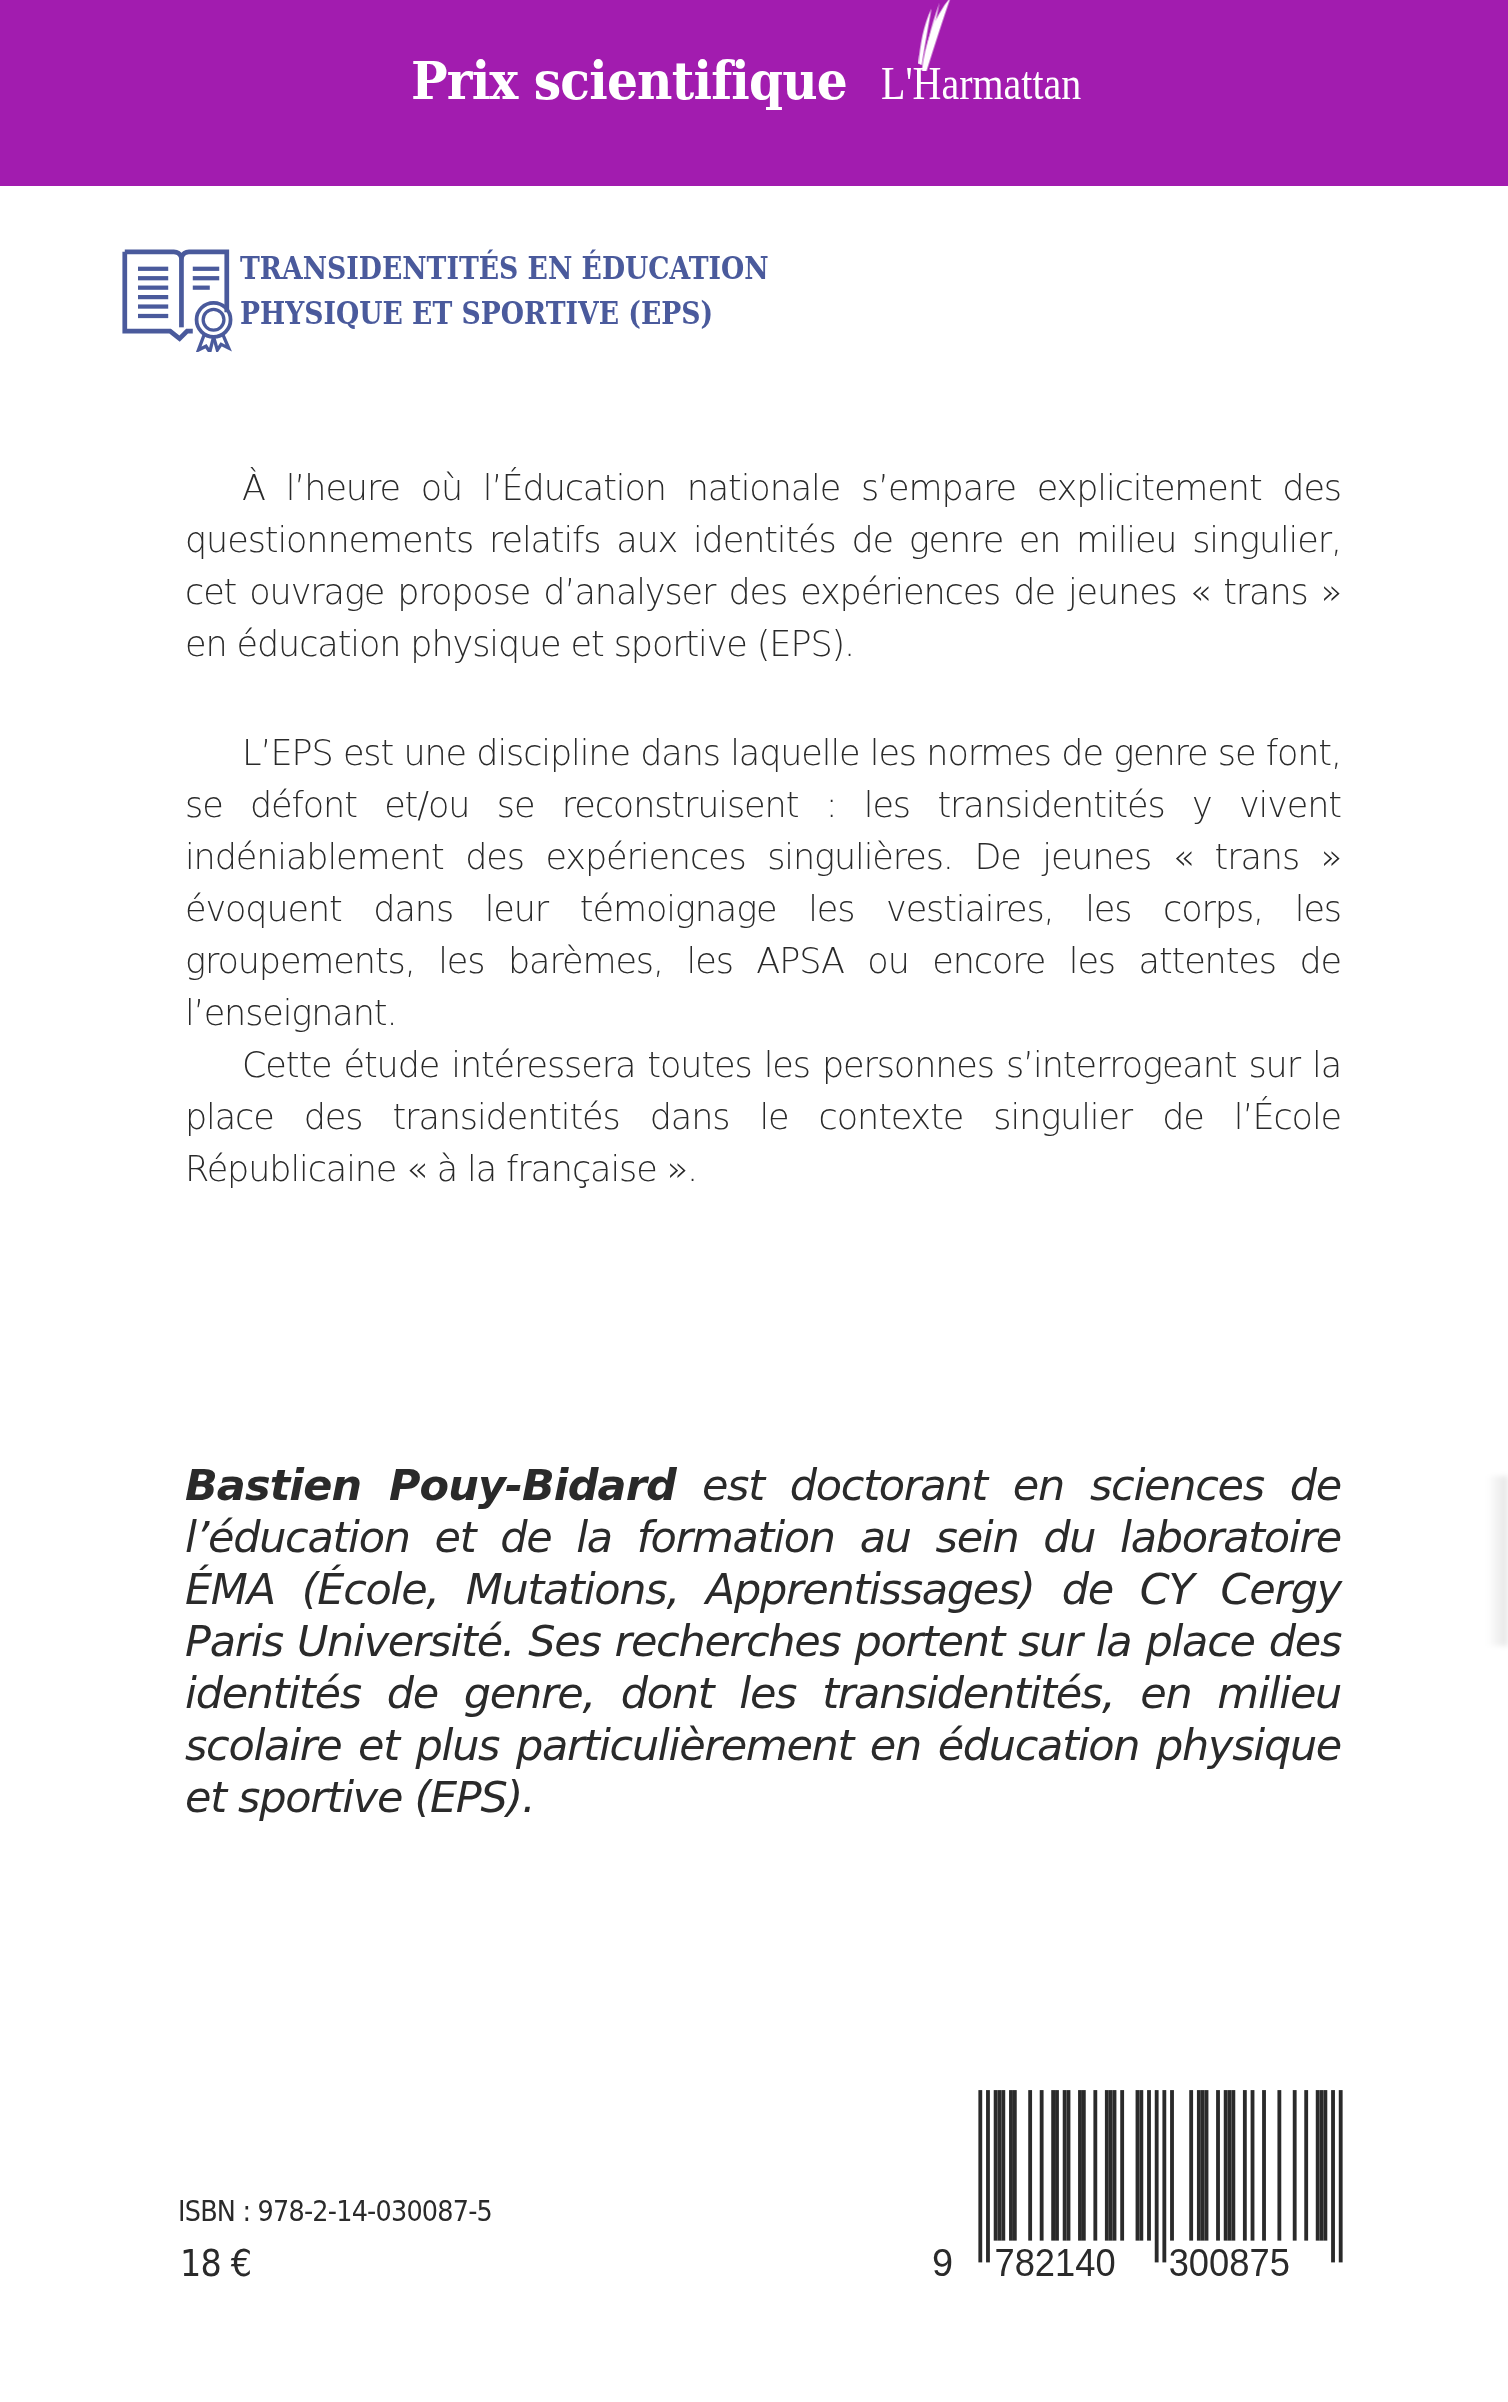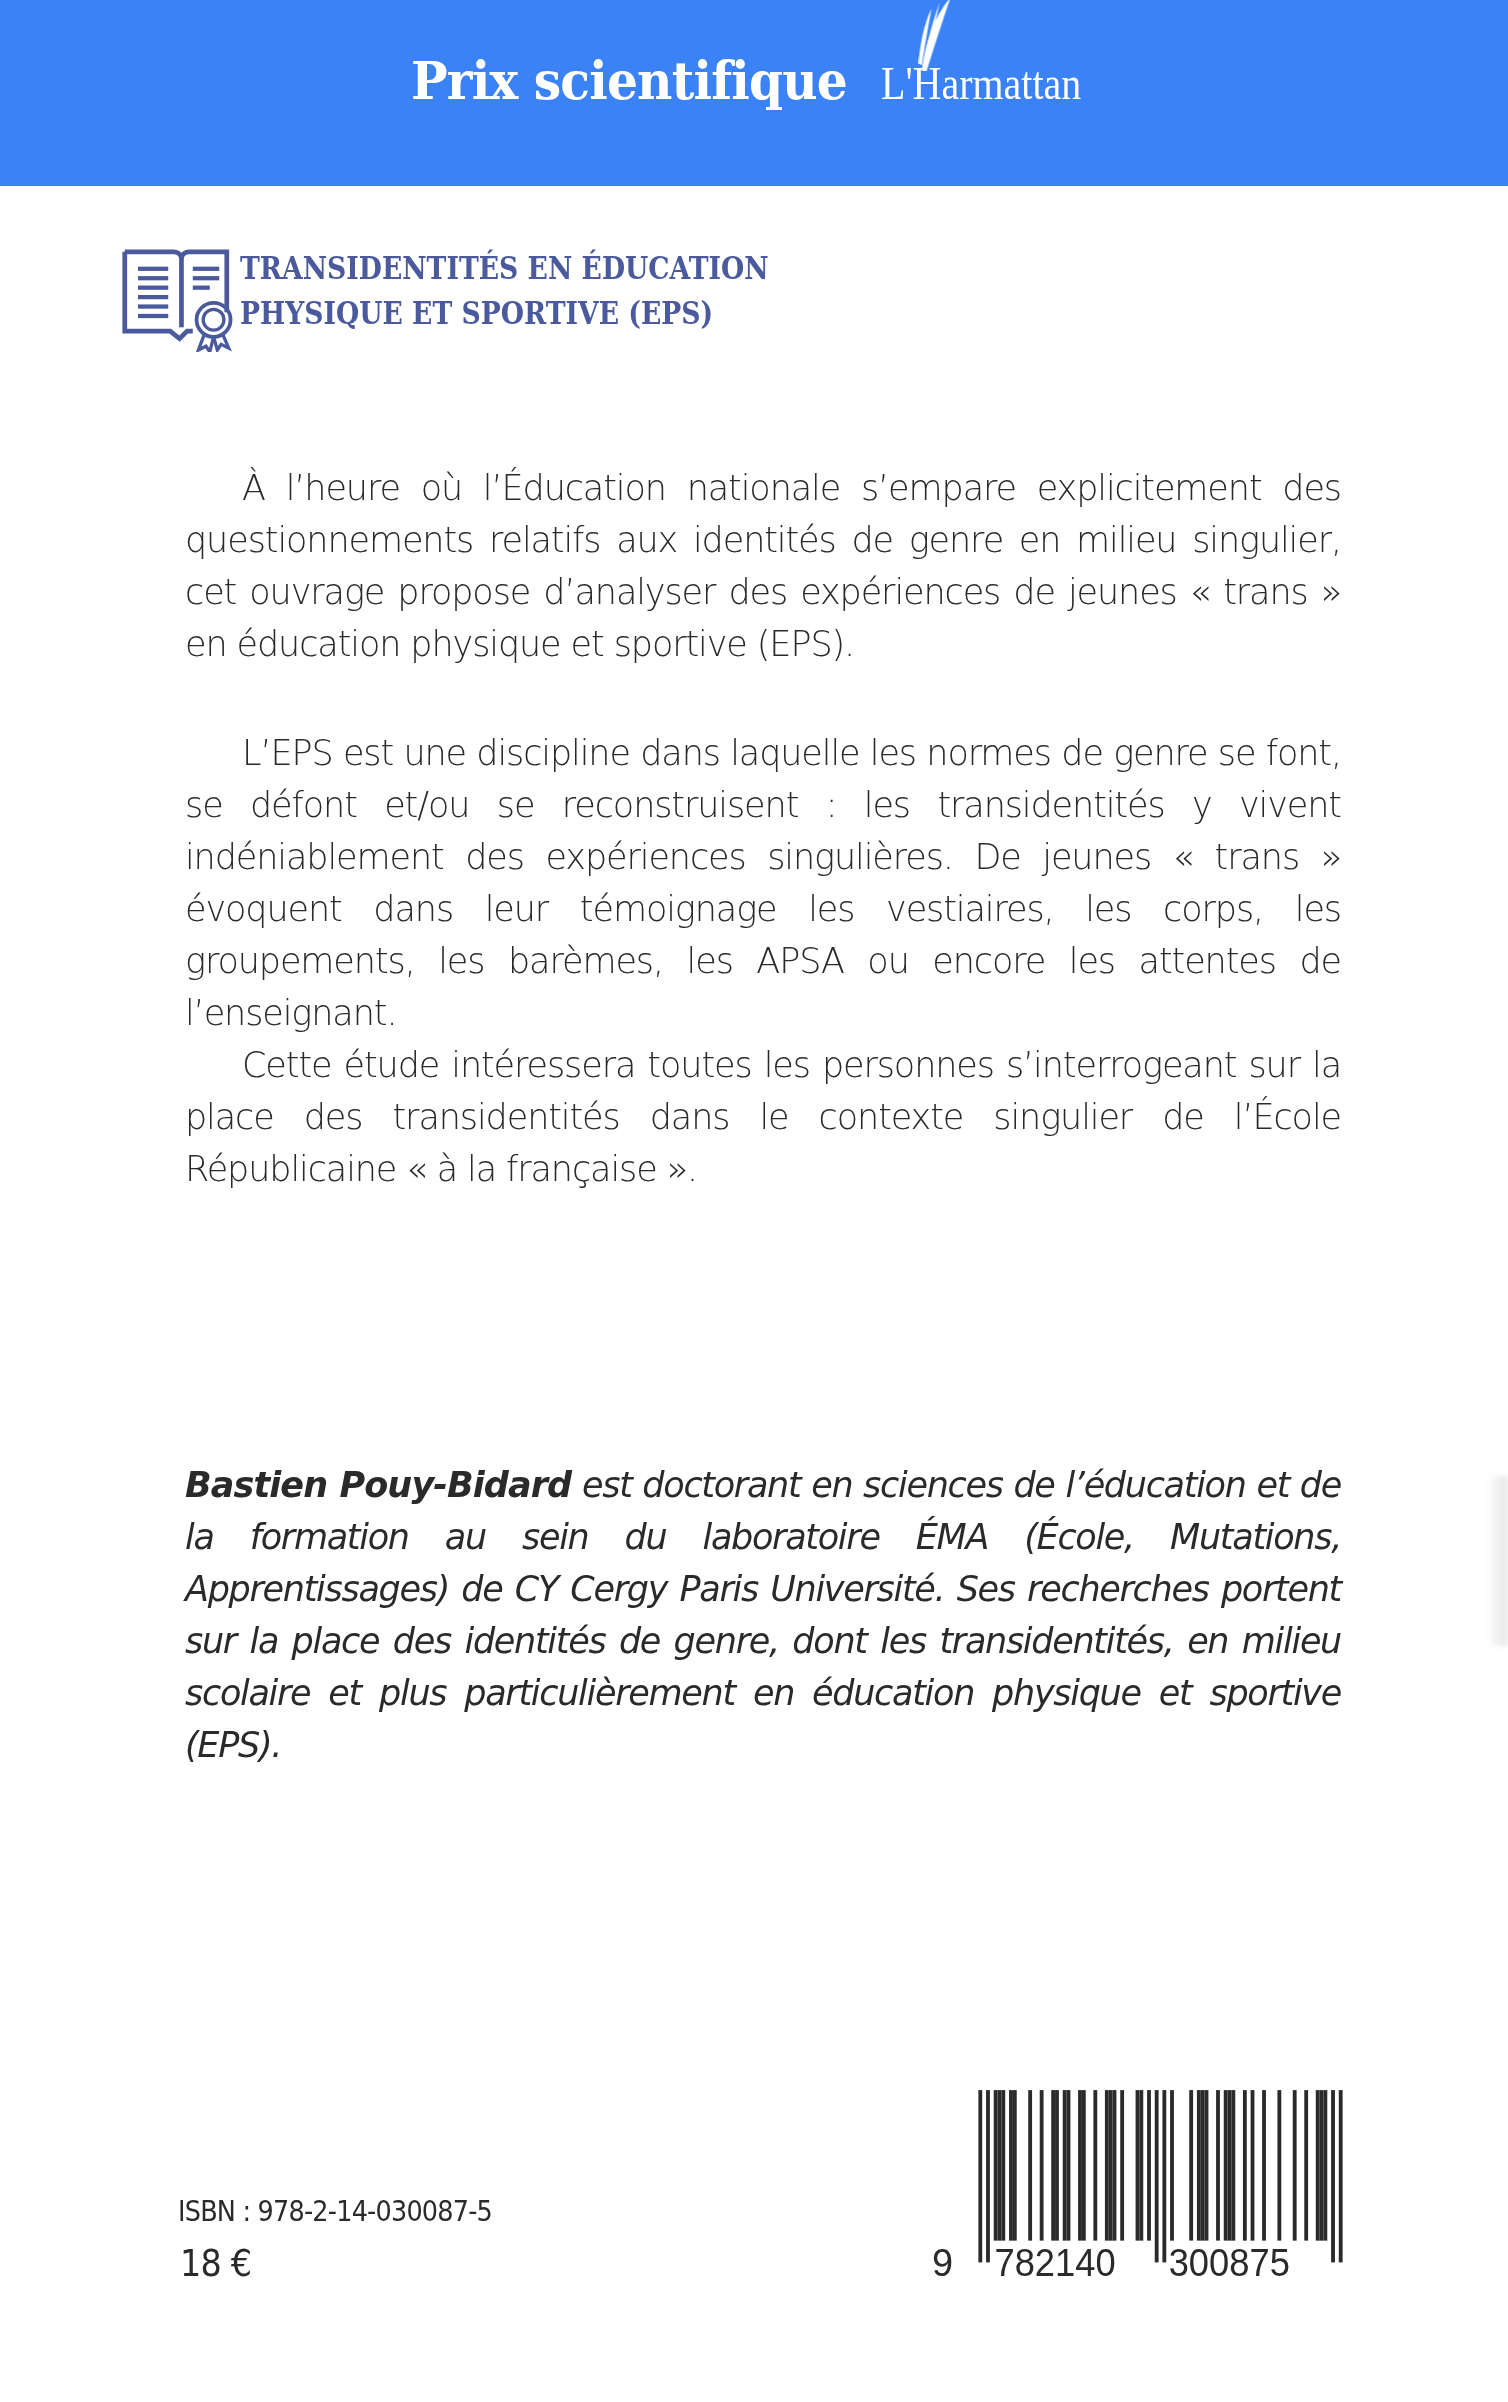--- a/index.html
+++ b/index.html
@@ -2,21 +2,21 @@
 <html style="font-size:15px"><head>
   <meta charset="utf-8">
   <style>
     html, body { margin: 0; padding: 0; background: #ffffff; }
     body { width: 1508px; height: 2403px; position: relative; overflow: hidden; }
     .page { position: absolute; inset: 0; width: 1508px; height: 2403px; background: #ffffff; }
 
     
     .header-band {
       position: absolute; left: 0; top: 0; width: 1508px; height: 186px;
-      background: #3b82f6;
+      background: #a21caf;
     }
     .header-title {
       position: absolute; top: 49px; left: 0; width: 1508px;
       text-align: center; color: #ffffff; white-space: nowrap;
     }
     .prix {
       font-family: "DejaVu Serif", serif; font-weight: bold;
       font-size: 53px; letter-spacing: -0.9px; vertical-align: baseline;
       transform: scaleX(0.92); display: inline-block;
     }
@@ -48,21 +48,21 @@
       text-align: justify; letter-spacing: -1.1px;
     }
     .body-text p { margin: 0; text-indent: 57px; }
     .p1 { top: 462px; }
     .p2 { top: 727px; }
     .p3 { top: 1039px; }
 
     .bio {
       position: absolute; left: 185px; width: 1156px; top: 1459px;
       font-family: "DejaVu Sans", sans-serif; font-style: italic;
-      color: #2a2a2a; font-size: 35px; line-height: 52px;
+      color: #2a2a2a; font-size: 43px; line-height: 52px;
       text-align: justify; letter-spacing: -1.3px; font-weight: 200;
     }
     .bio b { font-weight: bold; letter-spacing: -0.9px; }
 
     
     .edge-shadow {
       position: absolute; right: 0; top: 1476px; width: 21px; height: 170px;
       background: linear-gradient(to right, rgba(0,0,0,0), rgba(0,0,0,0.10));
       filter: blur(2.8px);
     }

